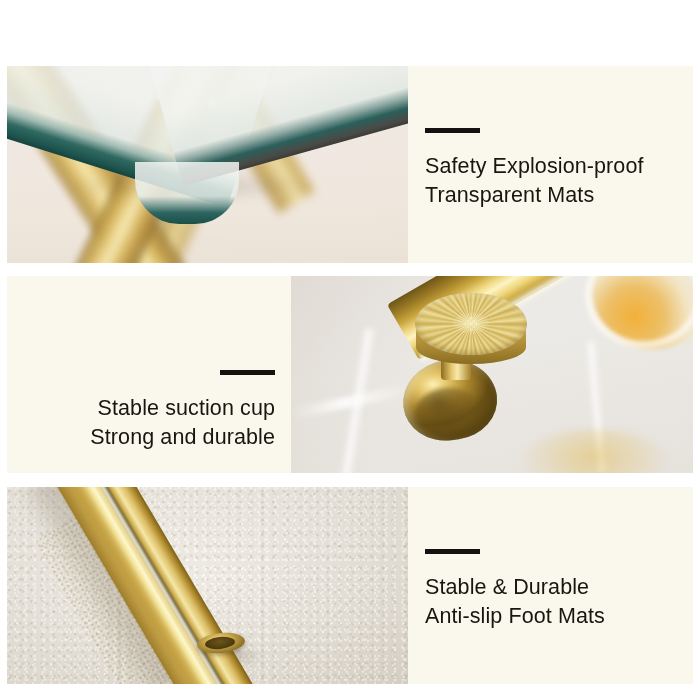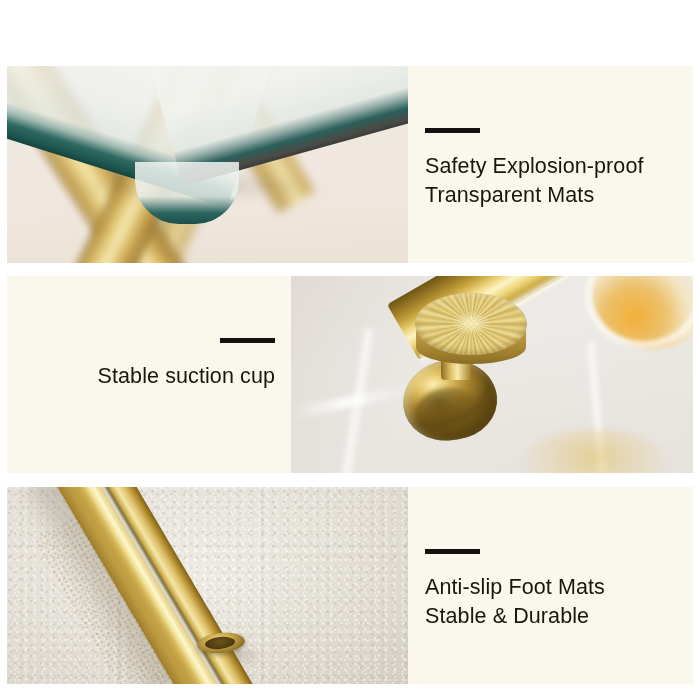--- a/index.html
+++ b/index.html
@@ -58,21 +58,21 @@
   .photo-left  { left: 0;   width: 401px; }
   .photo-right { left: 284px; width: 402px; }
 
   .textblock {
     position: absolute;
     top: 0;
     height: 254px;
     box-sizing: border-box;
   }
   .text-right { left: 401px; width: 285px; padding: 62px 0 0 17px; text-align: left; }
-  .text-left  { left: 0;     width: 284px; padding: 62px 16px 0 0; text-align: right; }
+  .text-left  { left: 0;     width: 284px; padding: 94px 16px 0 0; text-align: right; }
 
   .dash {
     width: 55px;
     height: 5px;
     background: #131210;
     margin-bottom: 19px;
   }
   .text-left .dash { margin-left: auto; }
 
   .caption {
@@ -455,20 +455,21 @@
     </div>
 
   </div>
 
   <div class="panel" id="panel-2">
 
     <div class="textblock text-left">
       <div class="dash"></div>
       <div class="caption">
         <span class="line">Stable suction cup</span>
+        <span class="line">Strong and durable</span>
       </div>
     </div>
 
     <div class="photo photo-right">
       <div class="ph2">
         <div class="ph2-floorshade"></div>
         <div class="ph2-tile-a"></div>
         <div class="ph2-tile-b"></div>
         <div class="ph2-tile-c"></div>
         <div class="ph2-br-glow"></div>
@@ -500,20 +501,20 @@
         <div class="ph3-leg-matte"></div>
         <div class="ph3-leg-hi"></div>
         <div class="ph3-foot"></div>
         <div class="ph3-foot-in"></div>
       </div>
     </div>
 
     <div class="textblock text-right">
       <div class="dash"></div>
       <div class="caption">
+        <span class="line">Stable &amp; Durable</span>
         <span class="line">Anti-slip Foot Mats</span>
-        <span class="line">Stable &amp; Durable</span>
       </div>
     </div>
 
   </div>
 
 </div>
 
 </body></html>

